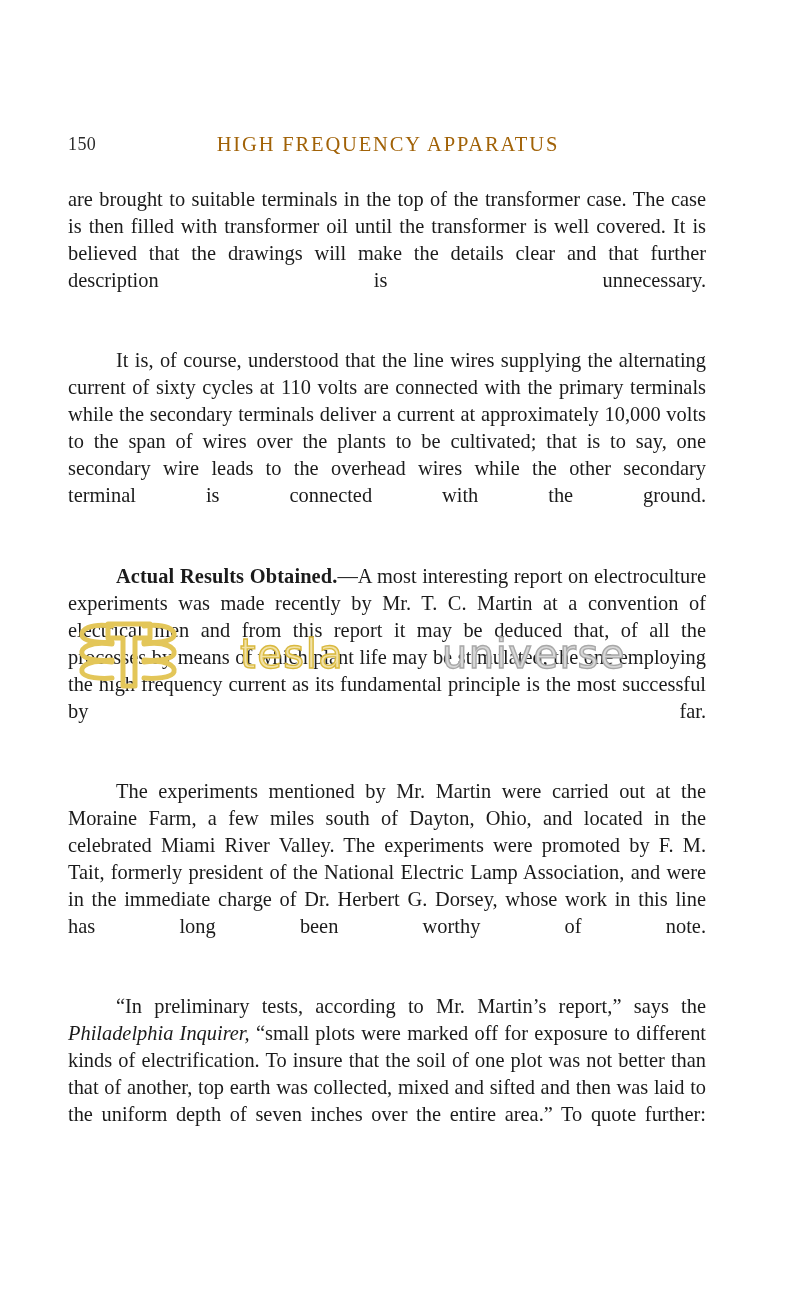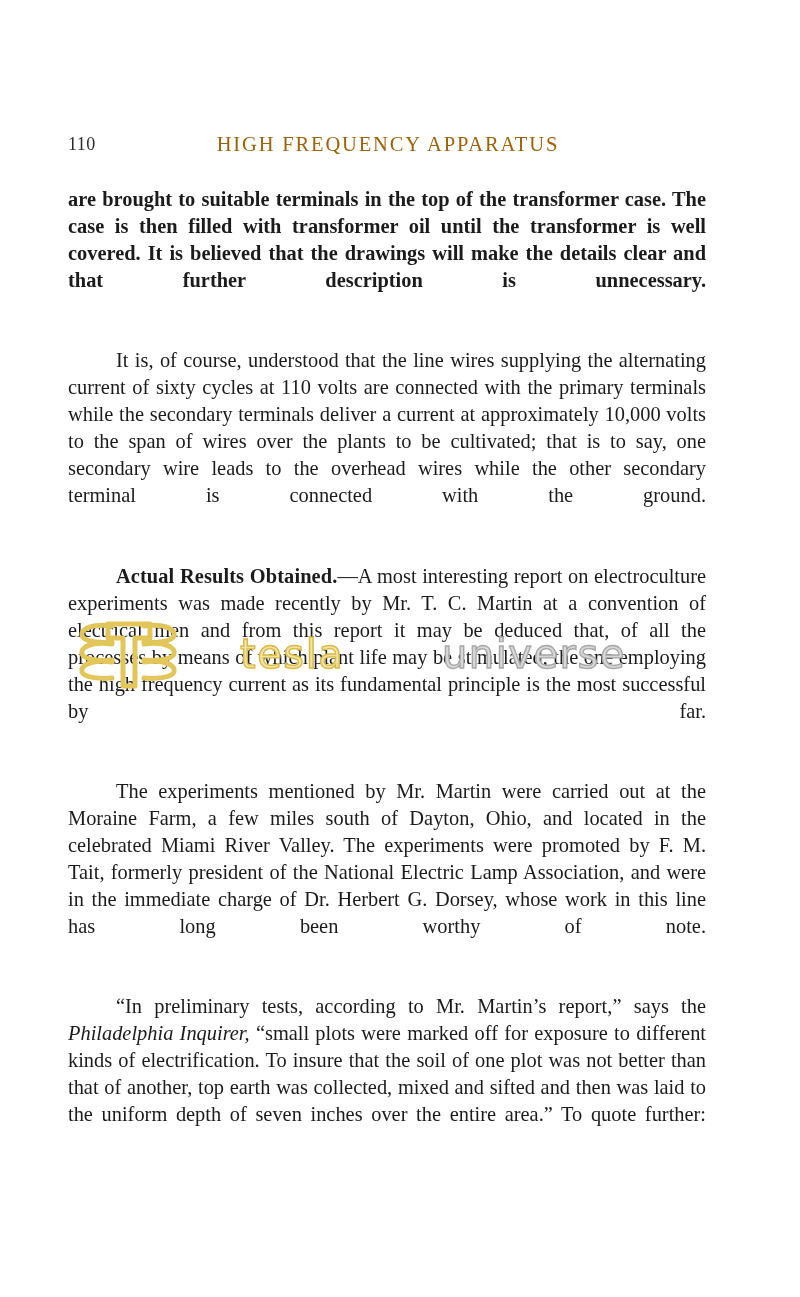--- a/index.html
+++ b/index.html
@@ -61,21 +61,21 @@
     font-size: 20.4px;
     line-height: 27.05px;
     text-align: justify;
     text-justify: inter-word;
     text-indent: 48px;
     color: #1b1b1b;
     word-spacing: 0.2px;
     -webkit-hyphens: none;
     hyphens: none;
   }
-  p.para.noindent { text-indent: 0; font-weight: bold; }
+  p.para.noindent { text-indent: 0; }
   p.para + p.para { margin-top: 26px; }
 
   
   p.para::after {
     content: "";
     display: inline-block;
     width: 100%;
   }
 
   .runin {
@@ -127,21 +127,21 @@
     -webkit-text-stroke: 1.4px #a8a8a8;
     color: #d8d8d8;
   }
 </style>
 </head>
 <body>
 
 <div id="page">
 
   <div class="running-head">
-    <span class="folio">110</span>
+    <span class="folio">150</span>
     <span class="head-title">HIGH FREQUENCY APPARATUS</span>
   </div>
 
   <div class="textblock">
 
     <p class="para noindent">
       <span>are brought to suitable terminals in the top of the transformer case. The case is then filled with transformer oil until the transformer is well covered. It is believed that the drawings will make the details clear and that further description is unnecessary.</span>
     </p>
 
     <p class="para">

